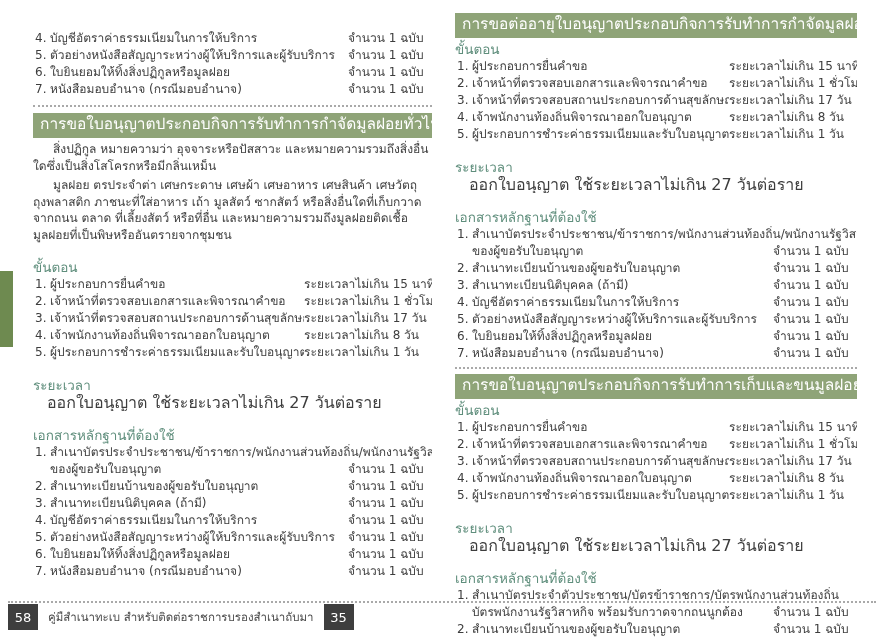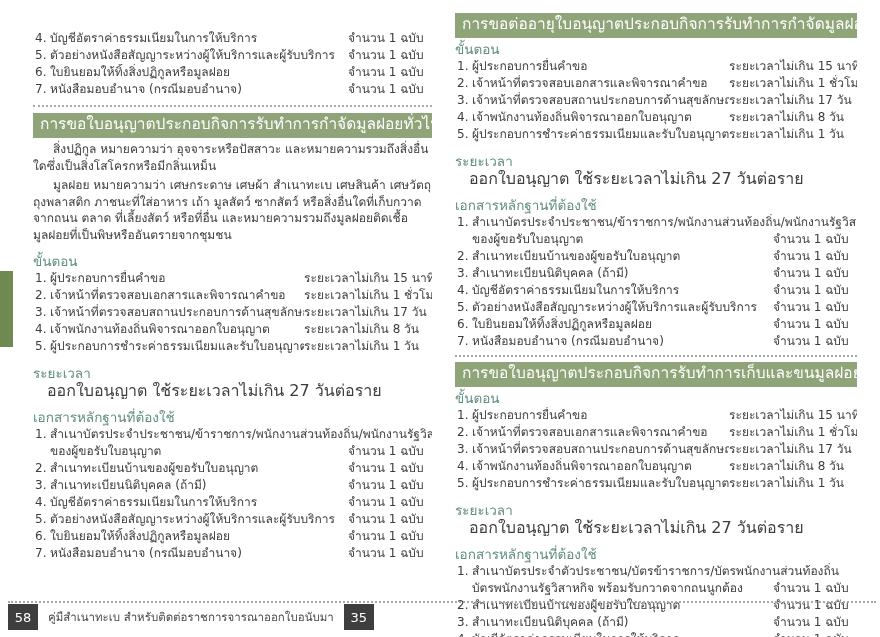--- a/index.html
+++ b/index.html
@@ -33,21 +33,21 @@
     background:var(--header-bar);color:#fff;
     font-size:15.5px;line-height:19px;padding:2px 9px 4px 7px;
     margin:6px 0 3px;
   }
   .col-right .bar{margin-top:5px}
   .col-right .bar + .sub{margin-top:1px}
 
   .para{font-size:12px;line-height:16.5px;text-indent:20px;margin:3px 0 1px;
         white-space:normal;overflow-wrap:break-word}
 
-  .sub{font-size:13.5px;line-height:17px;color:var(--subheading);margin-top:10px}
+  .sub{font-size:13.5px;line-height:17px;color:var(--subheading);margin-top:16px}
 
   .plain-indent{font-size:16px;line-height:17px;padding-left:14px;white-space:nowrap;overflow:hidden}
 
   .dotted{border-top:2px dotted #a9a9a9;margin-top:7px}
   .col-right .dotted{margin:5px 0 1px}
 
   .side-tab{position:absolute;left:0;top:271px;width:13px;height:76px;background:var(--page-tab)}
 
   .footer-rule{position:absolute;left:8px;right:4px;top:601px;border-top:2px dotted #a9a9a9}
   .footer{position:absolute;left:0;right:0;top:604px;display:flex;justify-content:flex-start;align-items:flex-start;padding-left:8px;padding-right:14px}
@@ -90,21 +90,21 @@
   </div>
 </div>
 
     <div class="dotted"></div>
 
     <div class="bar">การขอใบอนุญาตประกอบกิจการรับทำการกำจัดมูลฝอยทั่วไป</div>
 
     <div>
   <p class="para">สิ่งปฏิกูล หมายความว่า อุจจาระหรือปัสสาวะ และหมายความรวมถึงสิ่งอื่นใดซึ่งเป็นสิ่งโสโครกหรือมีกลิ่นเหม็น</p>
 
-  <p class="para">มูลฝอย หมายความว่า เศษกระดาษ เศษผ้า สำเนาทะเบ เศษสินค้า เศษวัตถุ ถุงพลาสติก ภาชนะที่ใส่อาหาร เถ้า มูลสัตว์ ซากสัตว์ หรือสิ่งอื่นใดที่เก็บกวาดจากถนน ตลาด ที่เลี้ยงสัตว์ หรือที่อื่น และหมายความรวมถึงมูลฝอยติดเชื้อ มูลฝอยที่เป็นพิษหรืออันตรายจากชุมชน</p>
+  <p class="para">มูลฝอย ตรประจำต่า เศษกระดาษ เศษผ้า เศษอาหาร เศษสินค้า เศษวัตถุ ถุงพลาสติก ภาชนะที่ใส่อาหาร เถ้า มูลสัตว์ ซากสัตว์ หรือสิ่งอื่นใดที่เก็บกวาดจากถนน ตลาด ที่เลี้ยงสัตว์ หรือที่อื่น และหมายความรวมถึงมูลฝอยติดเชื้อ มูลฝอยที่เป็นพิษหรืออันตรายจากชุมชน</p>
 </div>
 
     <div class="sub">ขั้นตอน</div>
     <div>
   <div class="row step">
     <span class="num">1.</span>
     <span class="txt">ผู้ประกอบการยื่นคำขอ</span>
     <span class="val">ระยะเวลาไม่เกิน 15 นาที</span>
   </div>
 
@@ -352,18 +352,18 @@
 </div>
   </div>
 
   <div class="footer-rule"></div>
   <div class="footer">
     <div class="f-group">
       <div class="pagebox">58</div>
       <div class="f-label">คู่มืสำเนาทะเบ สำหรับติดต่อราชการ</div>
     </div>
     <div class="f-group">
-      <div class="f-label">จารณาออกใบอนับมา</div>
+      <div class="f-label">บรองสำเนาถับมา</div>
       <div class="pagebox">35</div>
     </div>
   </div>
 
 </div>
 
 </body></html>

